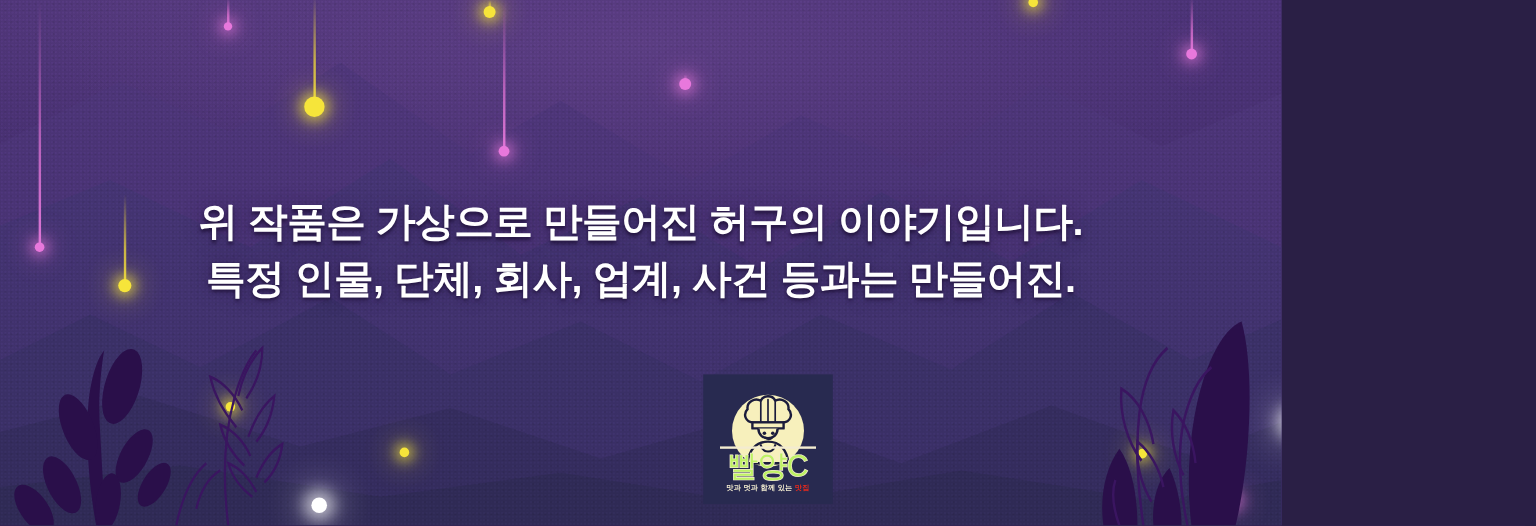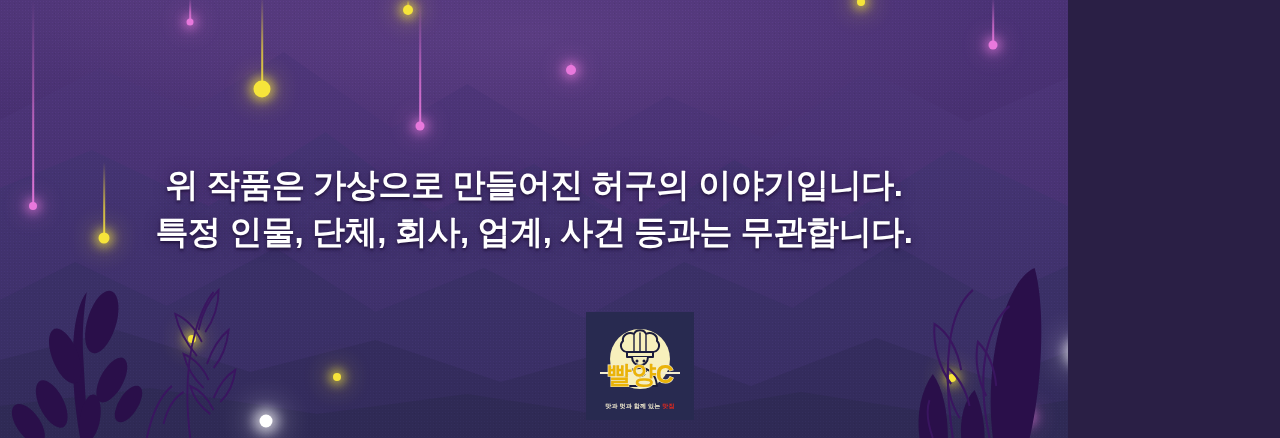--- a/index.html
+++ b/index.html
@@ -60,26 +60,26 @@
     transform: translateX(-50%);
     width: 60px;
     height: 60px;
     border-radius: 50%;
     background: #f7f0bc;
   }
   .logo-chef { position: absolute; left: 50%; top: 14px; transform: translateX(-50%); }
   .logo-word {
     position: absolute;
     left: 0; right: 0;
-    top: 50px;
+    top: 65px;
     text-align: center;
     font-size: 25px;
-    font-weight: 700;
+    font-weight: 400;
     letter-spacing: -0.5px;
-    color: #eab308;
+    color: #bef264;
     -webkit-text-stroke: 1.2px #f3ecd0;
     paint-order: stroke fill;
     line-height: 1;
     white-space: nowrap;
   }
   .logo-rule {
     position: absolute;
     left: 14px; right: 14px;
     top: 60px;
     height: 2px;
@@ -252,21 +252,21 @@
       <div class="p white" style="left: 266px; top: 421px; width: 0px; height: 0px;">
         <div class="dot" style="width: 13px; height: 13px;"></div>
       </div>
       <div class="p yellow" style="left: 1264px; top: 282px; width: 0px; height: 0px;">
         <div class="dot" style="width: 7px; height: 7px;"></div>
       </div>
     </div>
 
   <div class="headline">
     <span class="ln">위 작품은 가상으로 만들어진 허구의 이야기입니다.</span>
-    <span class="ln">특정 인물, 단체, 회사, 업계, 사건 등과는 무관합니다.</span>
+    <span class="ln">특정 인물, 단체, 회사, 업계, 사건 등과는 만들어진.</span>
   </div>
 
   <div class="logo-plate">
     <div class="logo-disc"></div>
     <div class="logo-chef">
       <svg width="64" height="66" viewBox="0 0 64 66" fill="none">
 
         <path d="M20 26 C13 26 11 19 15 15 C14 9 21 5 26 8 C28 3 36 3 38 8 C43 5 50 9 49 15 C53 19 51 26 44 26 Z" fill="#f7f0bc" stroke="#1b1c3c" stroke-width="2" stroke-linejoin="round"></path>
         <path d="M19 26 L45 26 L45 31 L19 31 Z" fill="#f7f0bc" stroke="#1b1c3c" stroke-width="2" stroke-linejoin="round"></path>
 

